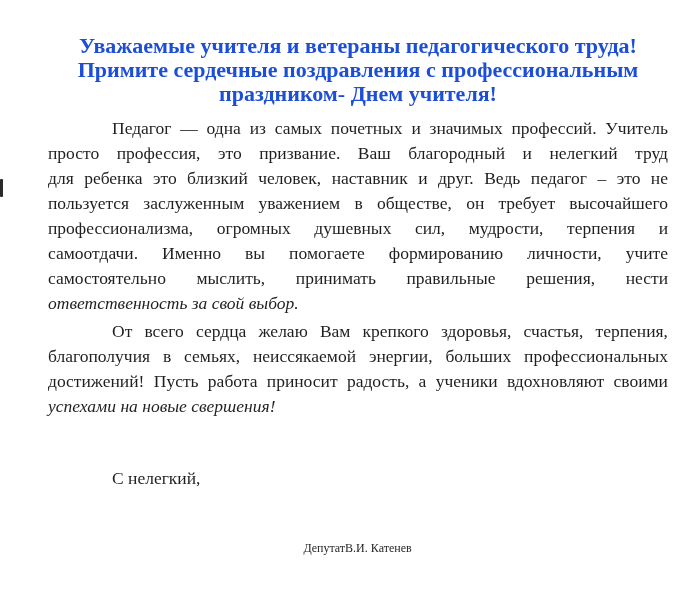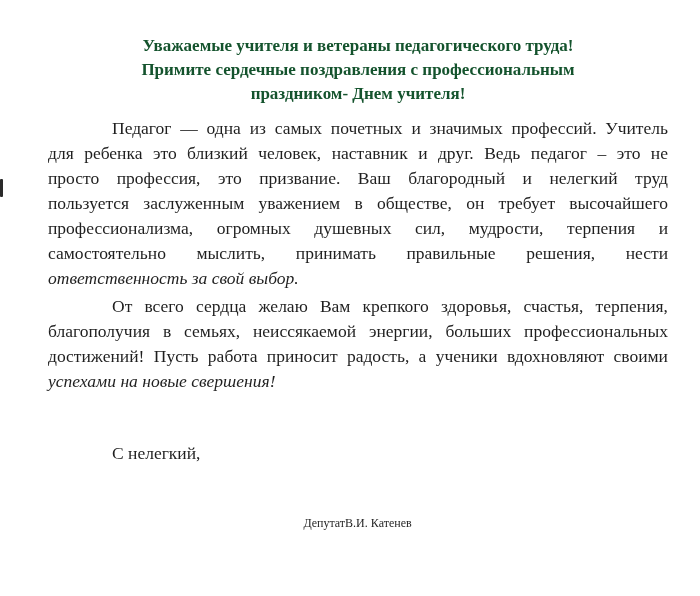--- a/index.html
+++ b/index.html
@@ -22,23 +22,23 @@
   .artifact {
     position: absolute;
     left: 0;
     top: 179px;
     width: 3px;
     height: 18px;
     background: #2a2a2a;
     border-radius: 1px;
   }
   .heading {
-    font-size: 17px;
+    font-size: 22px;
     font-weight: bold;
-    color: #14532d;
+    color: #1d4ed8;
   }
   .heading .line {
     line-height: 24px;
     text-align: center;
   }
   .para {
     font-size: 17.5px;
   }
   .para .line {
     line-height: 25px;
@@ -79,24 +79,25 @@
   <div class="artifact"></div>
 
   <div class="heading">
       <div class="line">Уважаемые учителя и ветераны педагогического труда!</div>
       <div class="line">Примите сердечные поздравления с профессиональным</div>
       <div class="line last">праздником- Днем учителя!</div>
     </div>
 
   <div class="para p1">
       <div class="line">Педагог — одна из самых почетных и значимых профессий. Учитель</div>
+      <div class="line">просто профессия, это призвание. Ваш благородный и нелегкий труд</div>
       <div class="line">для ребенка это близкий человек, наставник и друг. Ведь педагог – это не</div>
-      <div class="line">просто профессия, это призвание. Ваш благородный и нелегкий труд</div>
       <div class="line">пользуется заслуженным уважением в обществе, он требует высочайшего</div>
       <div class="line">профессионализма, огромных душевных сил, мудрости, терпения и</div>
+      <div class="line">самоотдачи. Именно вы помогаете формированию личности, учите</div>
       <div class="line">самостоятельно мыслить, принимать правильные решения, нести</div>
       <div class="line last">ответственность за свой выбор.</div>
     </div>
 
   <div class="para p2">
       <div class="line">От всего сердца желаю Вам крепкого здоровья, счастья, терпения,</div>
       <div class="line">благополучия в семьях, неиссякаемой энергии, больших профессиональных</div>
       <div class="line">достижений! Пусть работа приносит радость, а ученики вдохновляют своими</div>
       <div class="line last">успехами на новые свершения!</div>
     </div>

